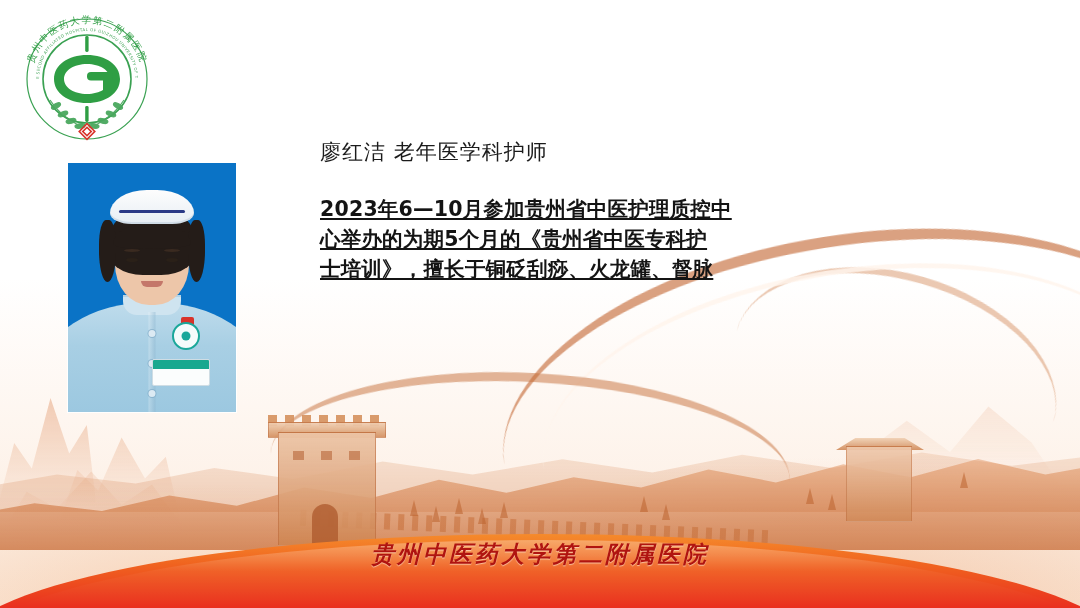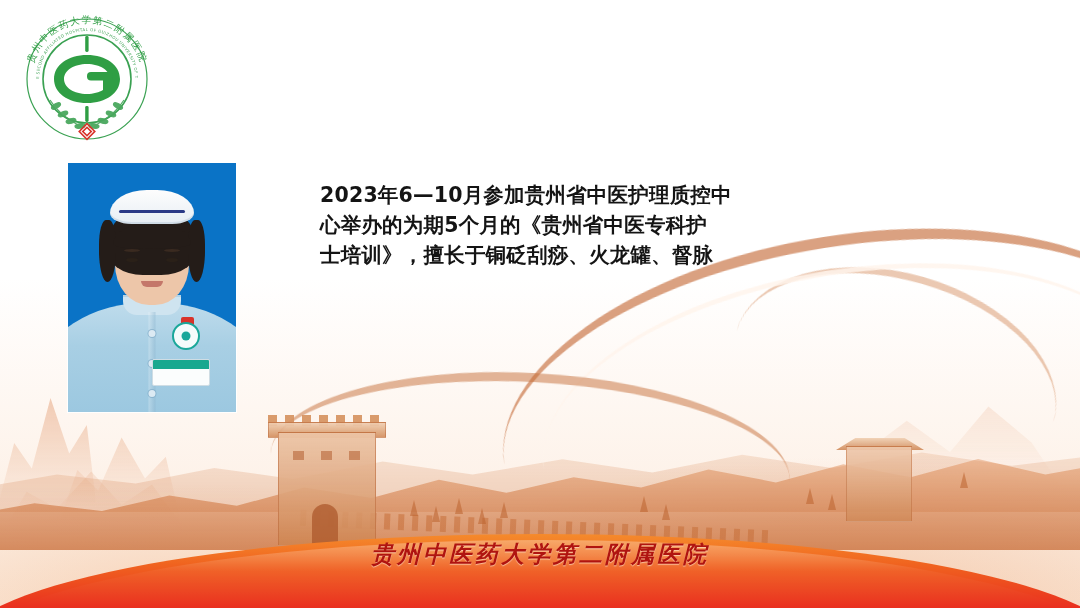--- a/index.html
+++ b/index.html
@@ -402,28 +402,29 @@
     top: 138px;
     font-family: "DejaVu Sans", "Liberation Sans", sans-serif;
     font-size: 21px;
     color: #1b1b1b;
     letter-spacing: 1px;
     white-space: nowrap;
   }
   .bio {
     position: absolute;
     left: 320px;
-    top: 180px;
+    top: 194px;
     width: 452px;
     font-family: "DejaVu Sans", "Liberation Sans", sans-serif;
     font-size: 20.5px;
     font-weight: bold;
     line-height: 30px;
     color: #141414;
     letter-spacing: 0.2px;
+    text-decoration: underline;
   }
   .bio p { margin: 0; white-space: nowrap; }
 
   
   .footer {
     position: absolute;
     left: 0; right: 0;
     bottom: 38px;
     text-align: center;
     font-family: "DejaVu Serif", "Liberation Serif", serif;
@@ -557,20 +558,21 @@
     <div class="ph-brow ph-brow-l"></div>
     <div class="ph-brow ph-brow-r"></div>
     <div class="ph-eye ph-eye-l"></div>
     <div class="ph-eye ph-eye-r"></div>
     <div class="ph-mouth"></div>
     <div class="ph-badge-red"></div>
     <div class="ph-badge-round"></div>
     <div class="ph-nametag"></div>
   </div>
 
+  <div class="name-line">廖红洁  老年医学科护师</div>
 
   <div class="bio">
     <p>2023年6—10月参加贵州省中医护理质控中</p>
     <p>心举办的为期5个月的《贵州省中医专科护</p>
     <p>士培训》，擅长于铜砭刮痧、火龙罐、督脉</p>
   </div>
 
   <div class="footer">贵州中医药大学第二附属医院</div>
 
 </div>

